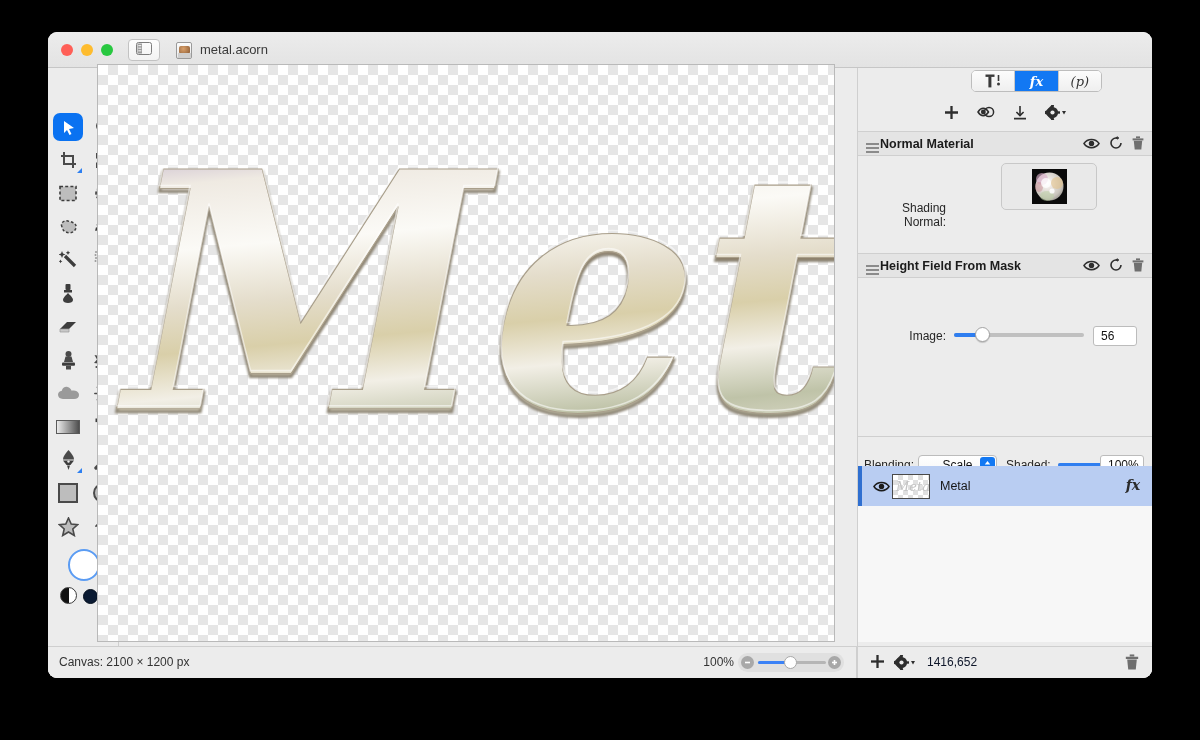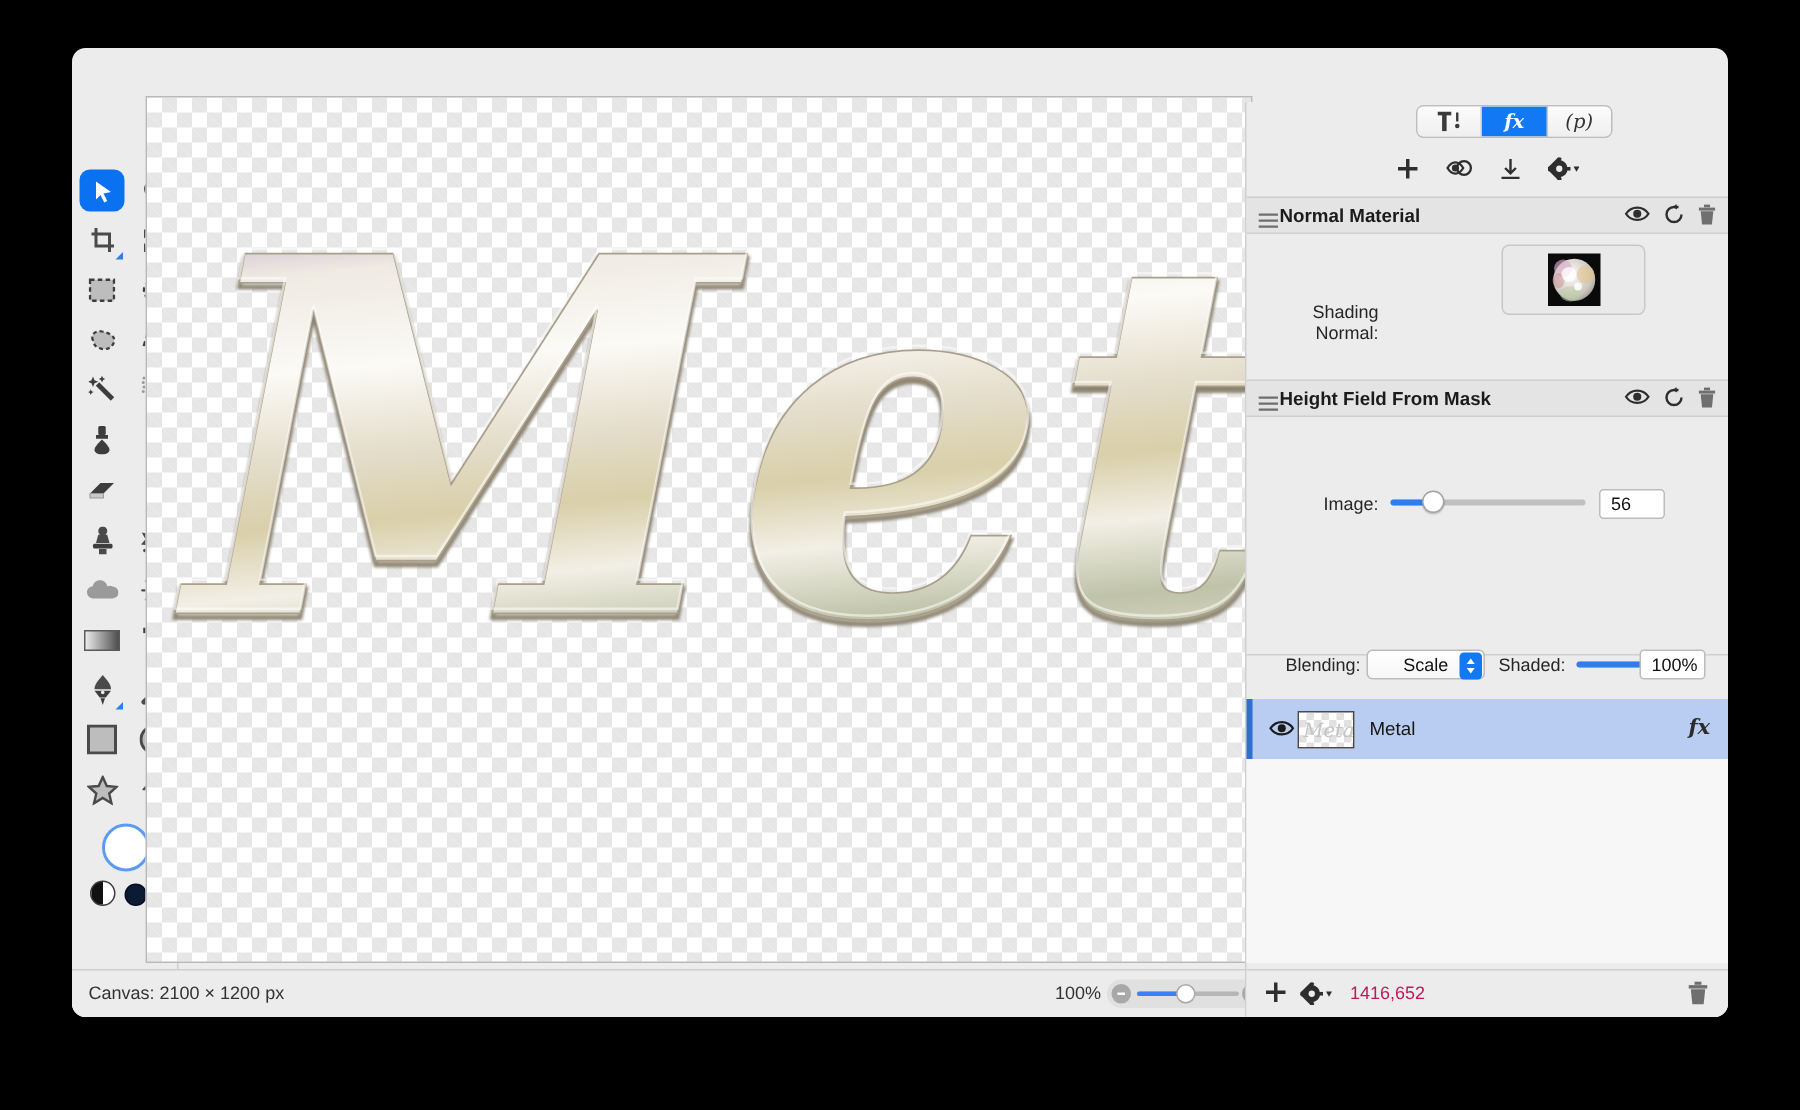--- a/index.html
+++ b/index.html
@@ -161,21 +161,21 @@
   }
   .zbtn {
     position: absolute; top: 3px; width: 13px; height: 13px;
     border-radius: 50%; background: #a8a8a8;
     display: flex; align-items: center; justify-content: center;
   }
 
   
   #rightpanel {
     position: absolute; right: 0; top: 36px;
-    width: 322px; height: 610px;
+    width: 295px; height: 610px;
     background: #ececec;
     border-left: 1px solid #cfcfcf;
   }
   #segmented {
     position: absolute; left: 113px; top: 2px;
     width: 131px; height: 22px;
     border: 1px solid #bdbdbd; border-radius: 5px;
     overflow: hidden; display: flex;
     background: #f4f4f4;
   }
@@ -244,21 +244,21 @@
     width: 35px; height: 35px;
     background: #0a0a0a;
     display: flex; align-items: center; justify-content: center;
   }
 
   
   #layers-divider {
     position: absolute; left: 0; top: 368px; width: 100%; height: 1px;
     background: #cfcfcf;
   }
-  #blend-row { position: absolute; left: 0; top: 361px; width: 100%; height: 28px; margin-left: 20px; }
+  #blend-row { position: absolute; left: 0; top: 383px; width: 100%; height: 28px; }
   #blend-label { position: absolute; left: 6px; top: 7px; font-size: 12px; color: #262626; }
   #blend-select {
     position: absolute; left: 60px; top: 4px; width: 79px; height: 20px;
     background: linear-gradient(#fff,#f6f6f6);
     border: 1px solid #bcbcbc; border-radius: 4px;
     font-size: 12px; color: #111;
     display: flex; align-items: center; justify-content: center;
   }
   #blend-arrows {
     position: absolute; right: 1px; top: 1px; width: 15px; height: 18px;
@@ -300,28 +300,51 @@
   #layers-blank {
     position: absolute; left: 0; top: 438px; width: 100%; height: 136px;
     background: #f7f7f7;
   }
   #layers-footer {
     position: absolute; left: 0; bottom: 0; width: 100%; height: 32px;
     background: #ececec; border-top: 1px solid #cfcfcf;
   }
   #lf-plus { position: absolute; left: 12px; top: 7px; }
   #lf-gear { position: absolute; left: 36px; top: 8px; display: flex; align-items: center; }
-  #lf-mem { position: absolute; left: 69px; top: 8px; font-size: 12px; color: #be185d; }
+  #lf-mem { position: absolute; left: 69px; top: 8px; font-size: 12px; color: #0f172a; }
   #lf-trash { position: absolute; right: 13px; top: 7px; }
 </style>
 </head>
 <body>
 
 <div id="window">
 
+  <div id="titlebar">
+    <div class="traffic tl-close"></div>
+    <div class="traffic tl-min"></div>
+    <div class="traffic tl-max"></div>
+
+    <div id="sidebar-toggle">
+      <span>
+        <svg width="16" height="13" viewBox="0 0 16 13">
+          <rect x="0.5" y="0.5" width="15" height="12" rx="2" fill="none" stroke="#7d7d7d"></rect>
+          <rect x="1.5" y="1.5" width="4.5" height="10" fill="#9b9b9b"></rect>
+          <rect x="2.3" y="3" width="3" height="1.2" fill="#ececec"></rect>
+          <rect x="2.3" y="5.6" width="3" height="1.2" fill="#ececec"></rect>
+          <rect x="2.3" y="8.2" width="3" height="1.2" fill="#ececec"></rect>
+        </svg>
+      </span>
+    </div>
+
+    <div id="doc-icon">
+      <div class="blob"></div>
+      <div class="cap"></div>
+    </div>
+    <div id="doc-title">metal.acorn</div>
+  </div>
 
   <div id="toolpalette">
 
     <div class="tool selected" style="left:5px;  top:45px;">
       <span>
         <svg width="17" height="17" viewBox="0 0 17 17">
             <path d="M4 2 L14 9 L9 10 L11.5 15 L9.5 16 L7 11 L4 14 Z" fill="#fff"></path>
           </svg>
       </span>
     </div>

